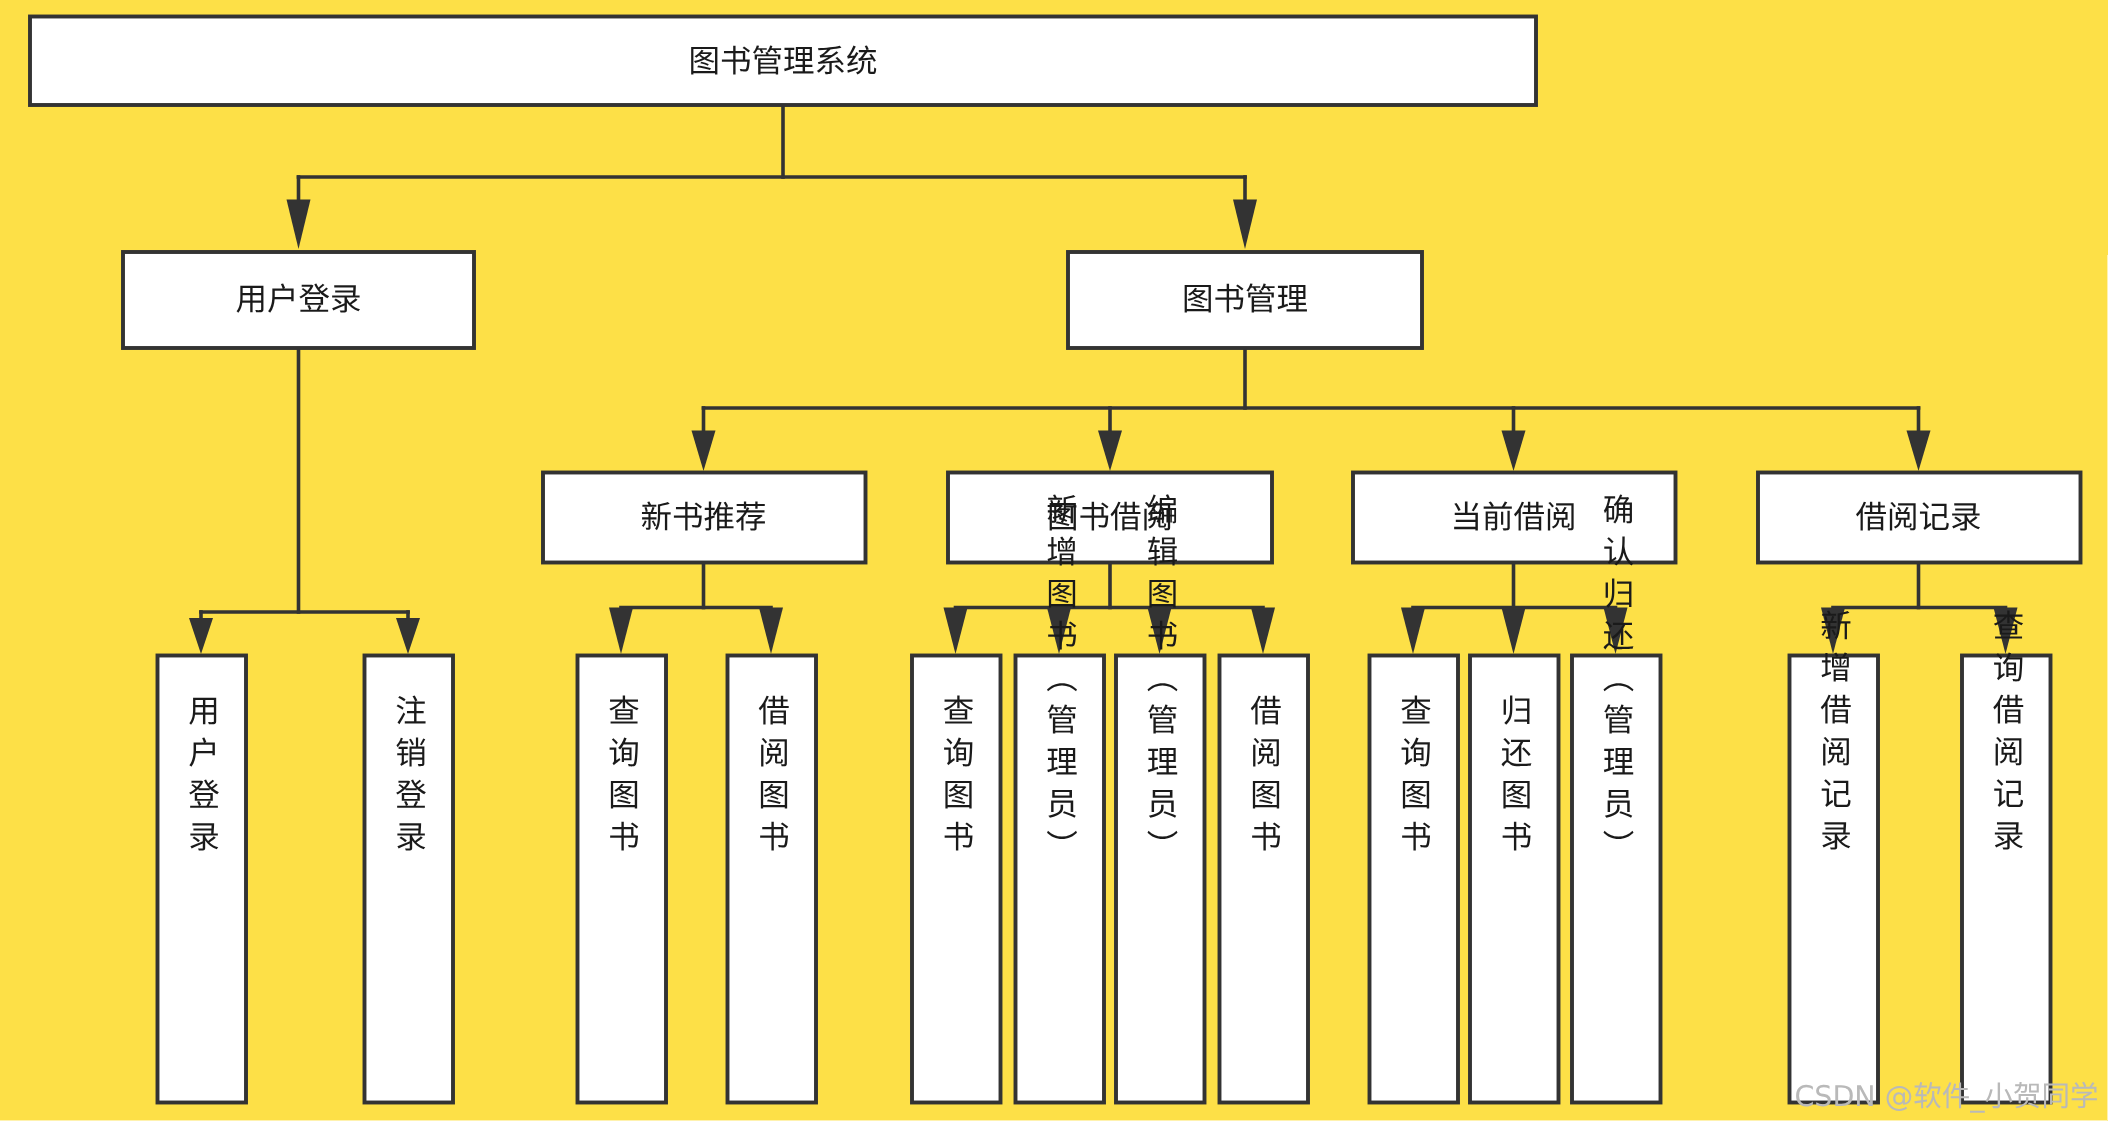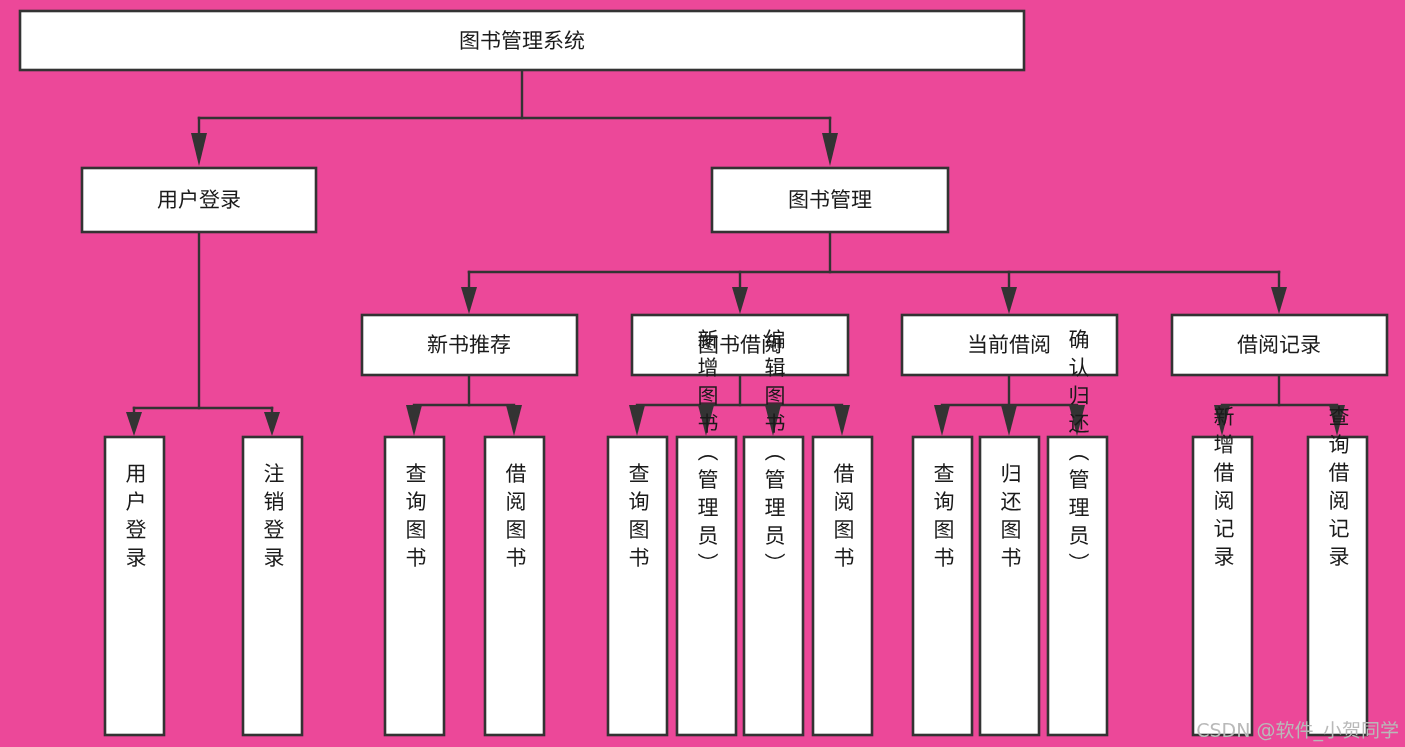--- a/index.html
+++ b/index.html
@@ -11,21 +11,21 @@
   body {
     width: 1405px;
     height: 747px;
     overflow: hidden;
     font-family: "DejaVu Sans", "Liberation Sans", sans-serif;
   }
   #diagram-root {
     position: relative;
     width: 1405px;
     height: 747px;
-    background: #ec4899;
+    background: #fde047;
   }
   svg#diagram-svg {
     position: absolute;
     top: 0;
     left: 0;
     width: 1405px;
     height: 747px;
     display: block;
   }
   .node-box {

